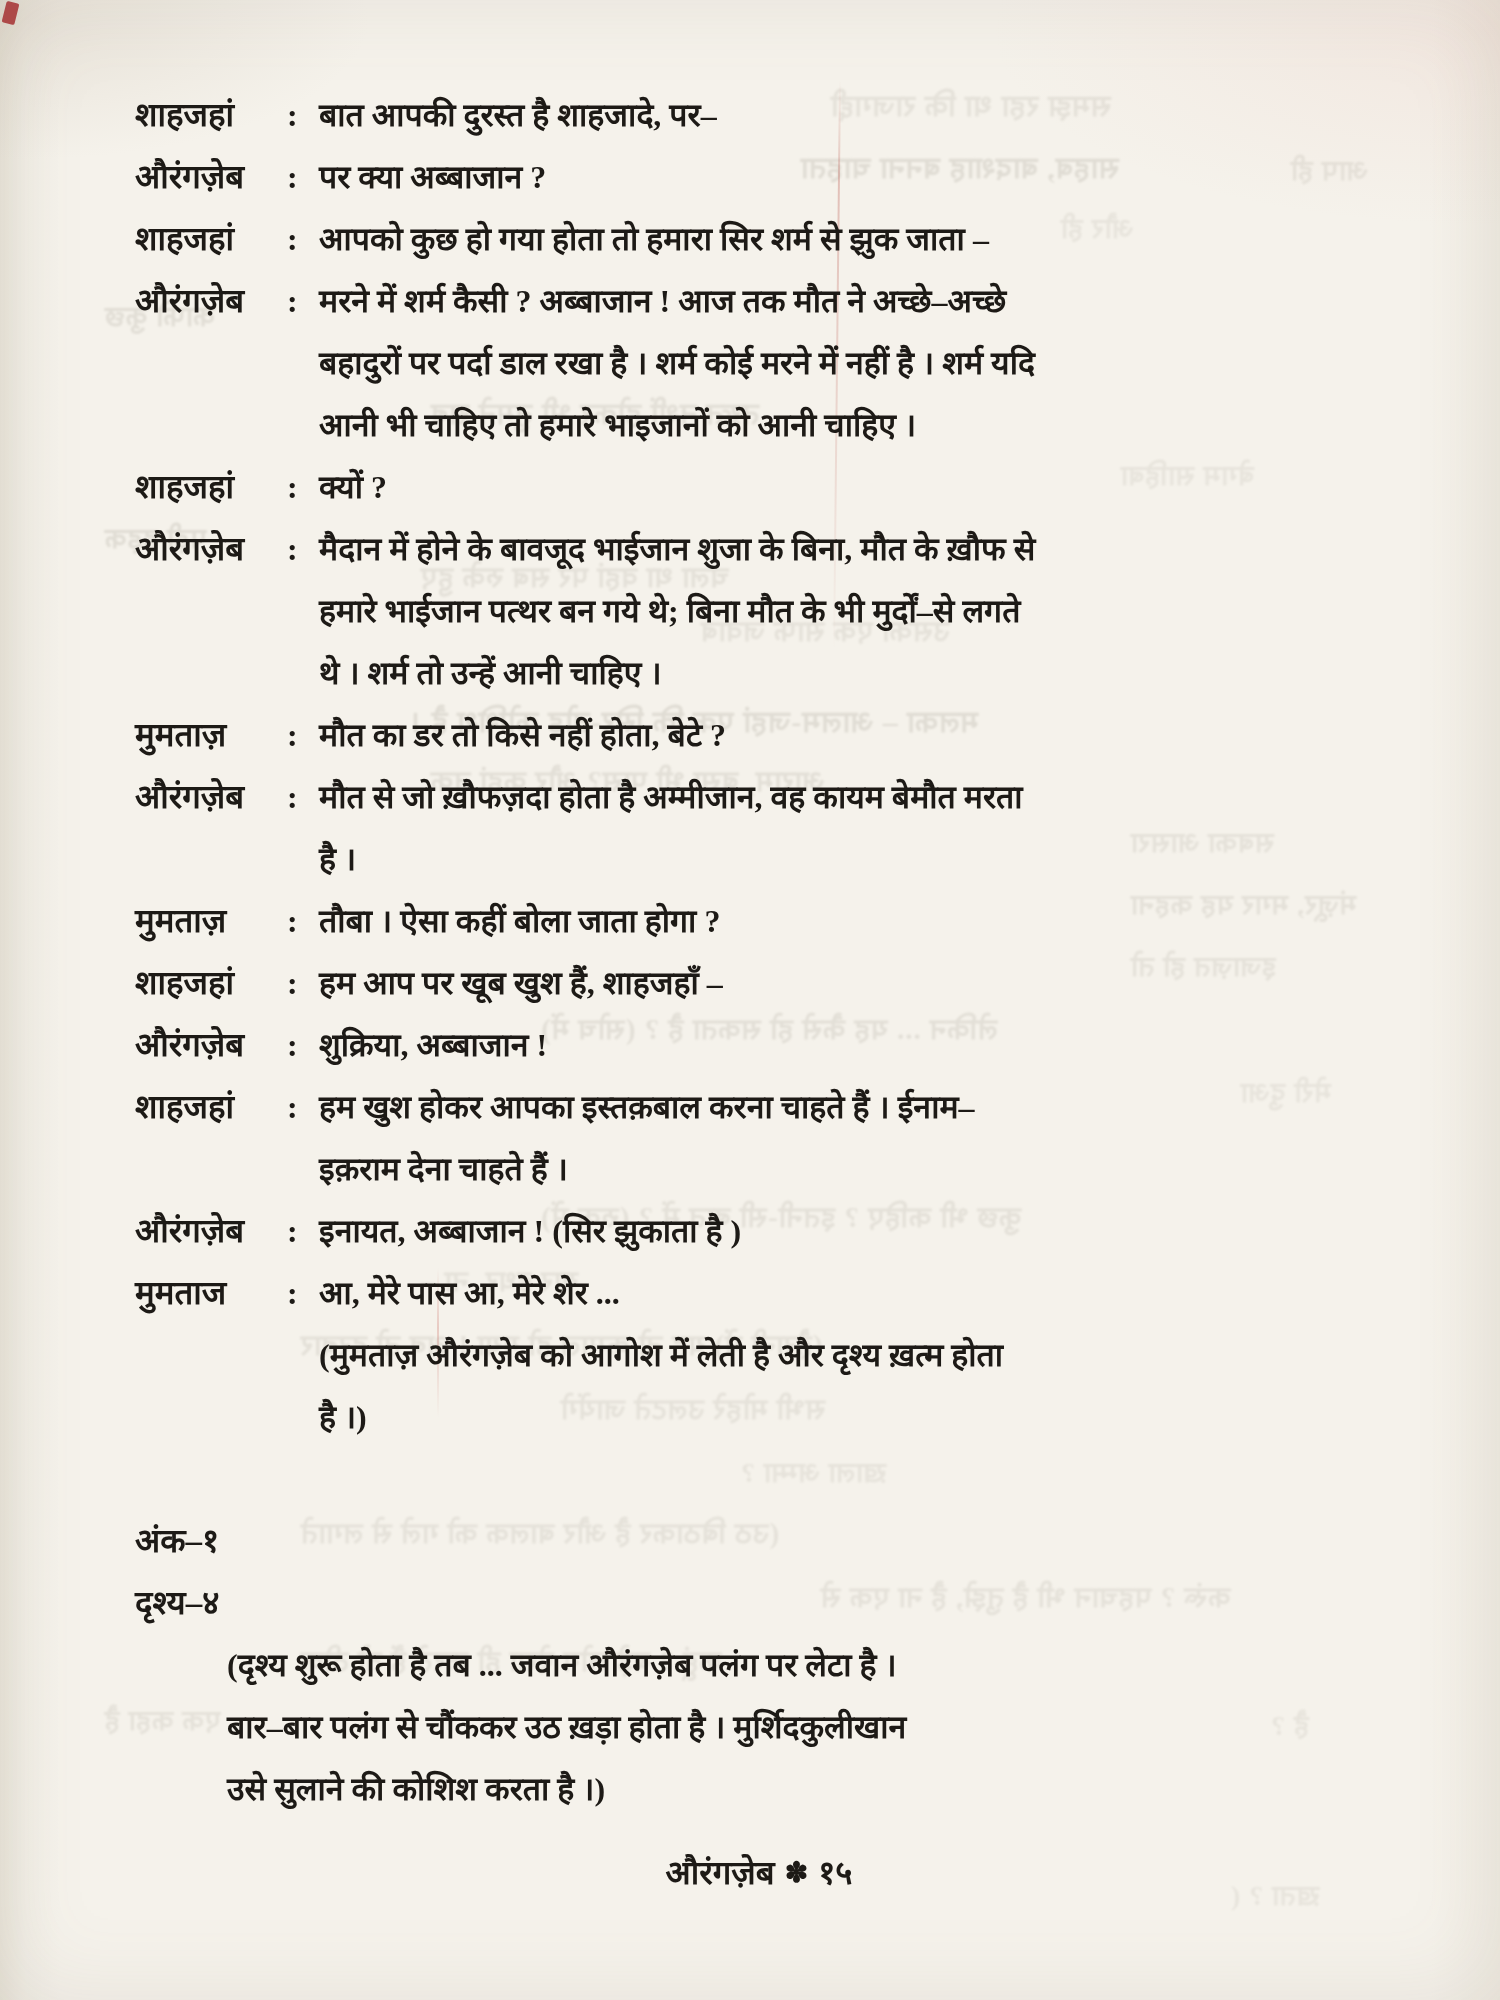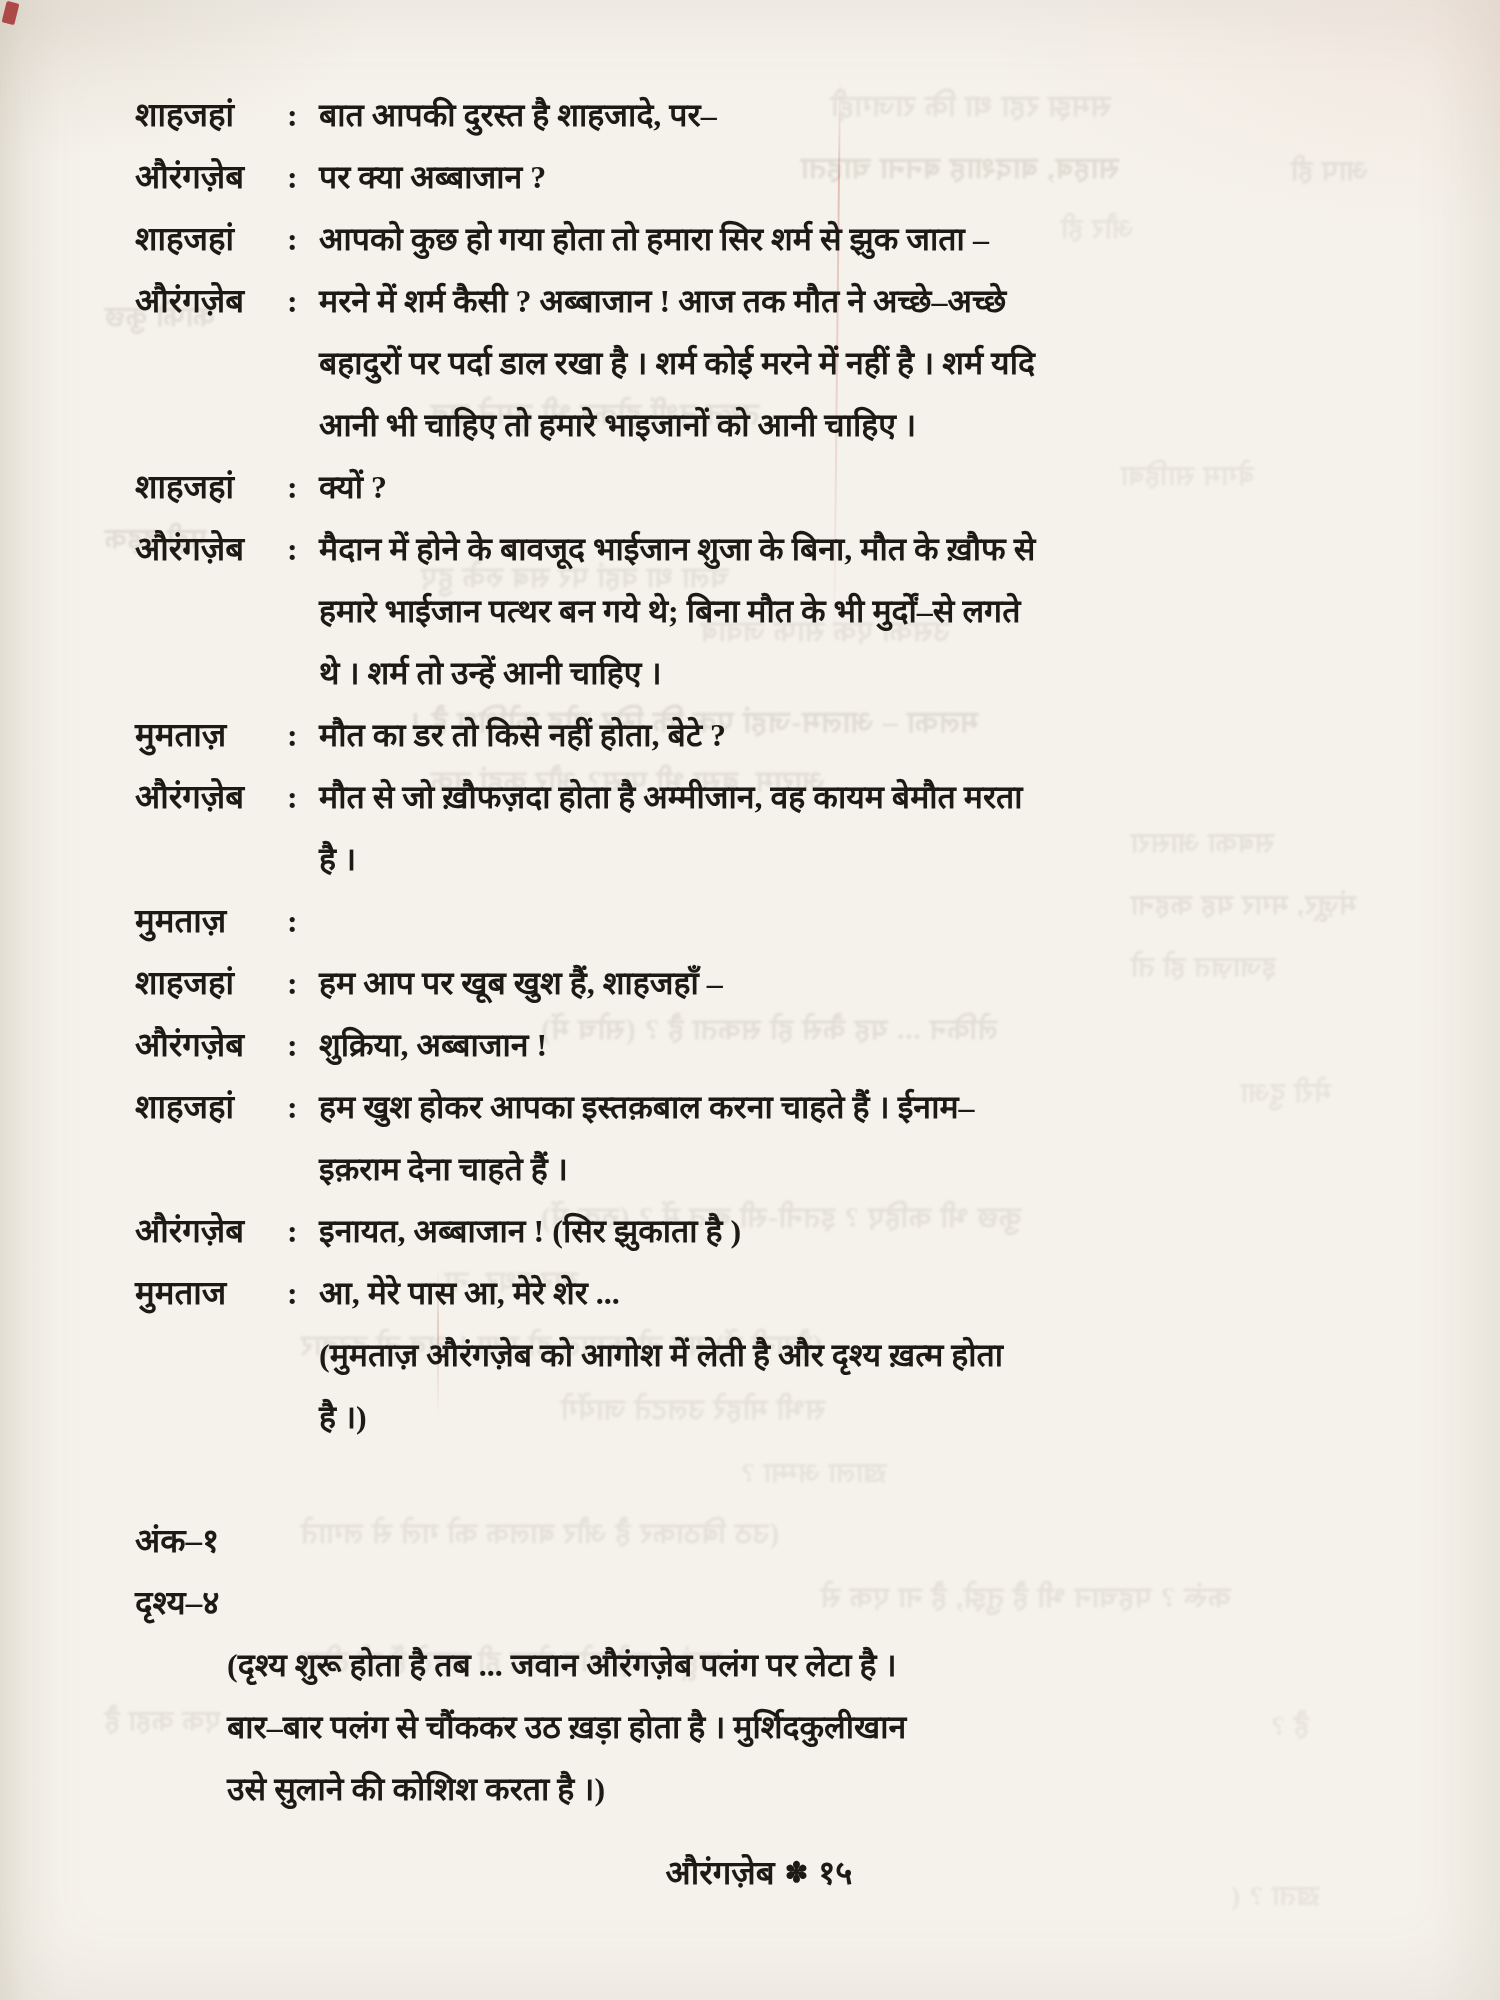--- a/index.html
+++ b/index.html
@@ -151,20 +151,21 @@
     <div class="entry">
       <span class="speaker">औरंगज़ेब</span>
       <span class="colon">:</span>
       <span class="text">मौत से जो ख़ौफज़दा होता है अम्मीजान, वह कायम बेमौत मरता
 है ।</span>
     </div>
 
     <div class="entry">
       <span class="speaker">मुमताज़</span>
       <span class="colon">:</span>
+      <span class="text">तौबा । ऐसा कहीं बोला जाता होगा ?</span>
     </div>
 
     <div class="entry">
       <span class="speaker">शाहजहां</span>
       <span class="colon">:</span>
       <span class="text">हम आप पर खूब खुश हैं, शाहजहाँ –</span>
     </div>
 
     <div class="entry">
       <span class="speaker">औरंगज़ेब</span>

